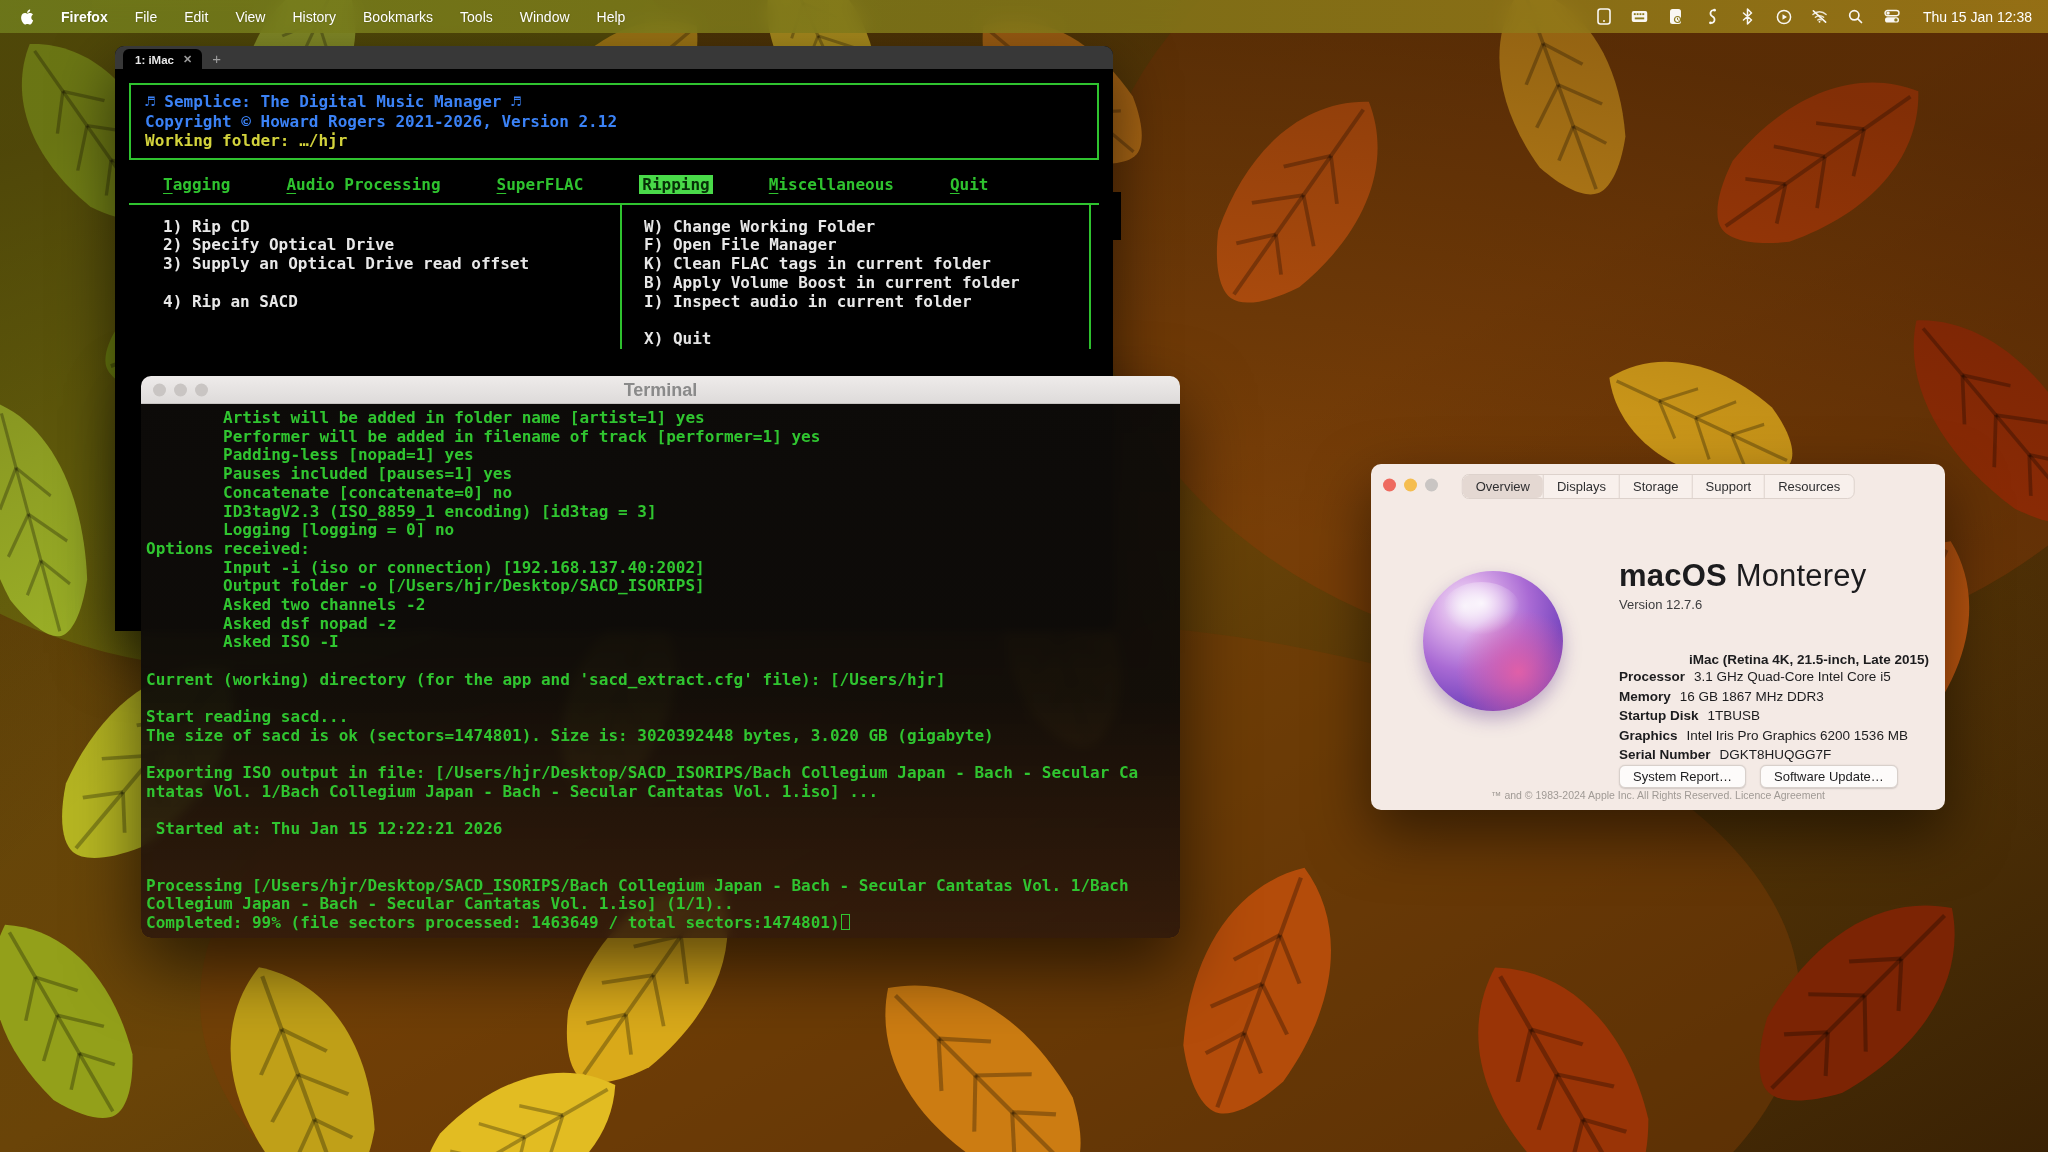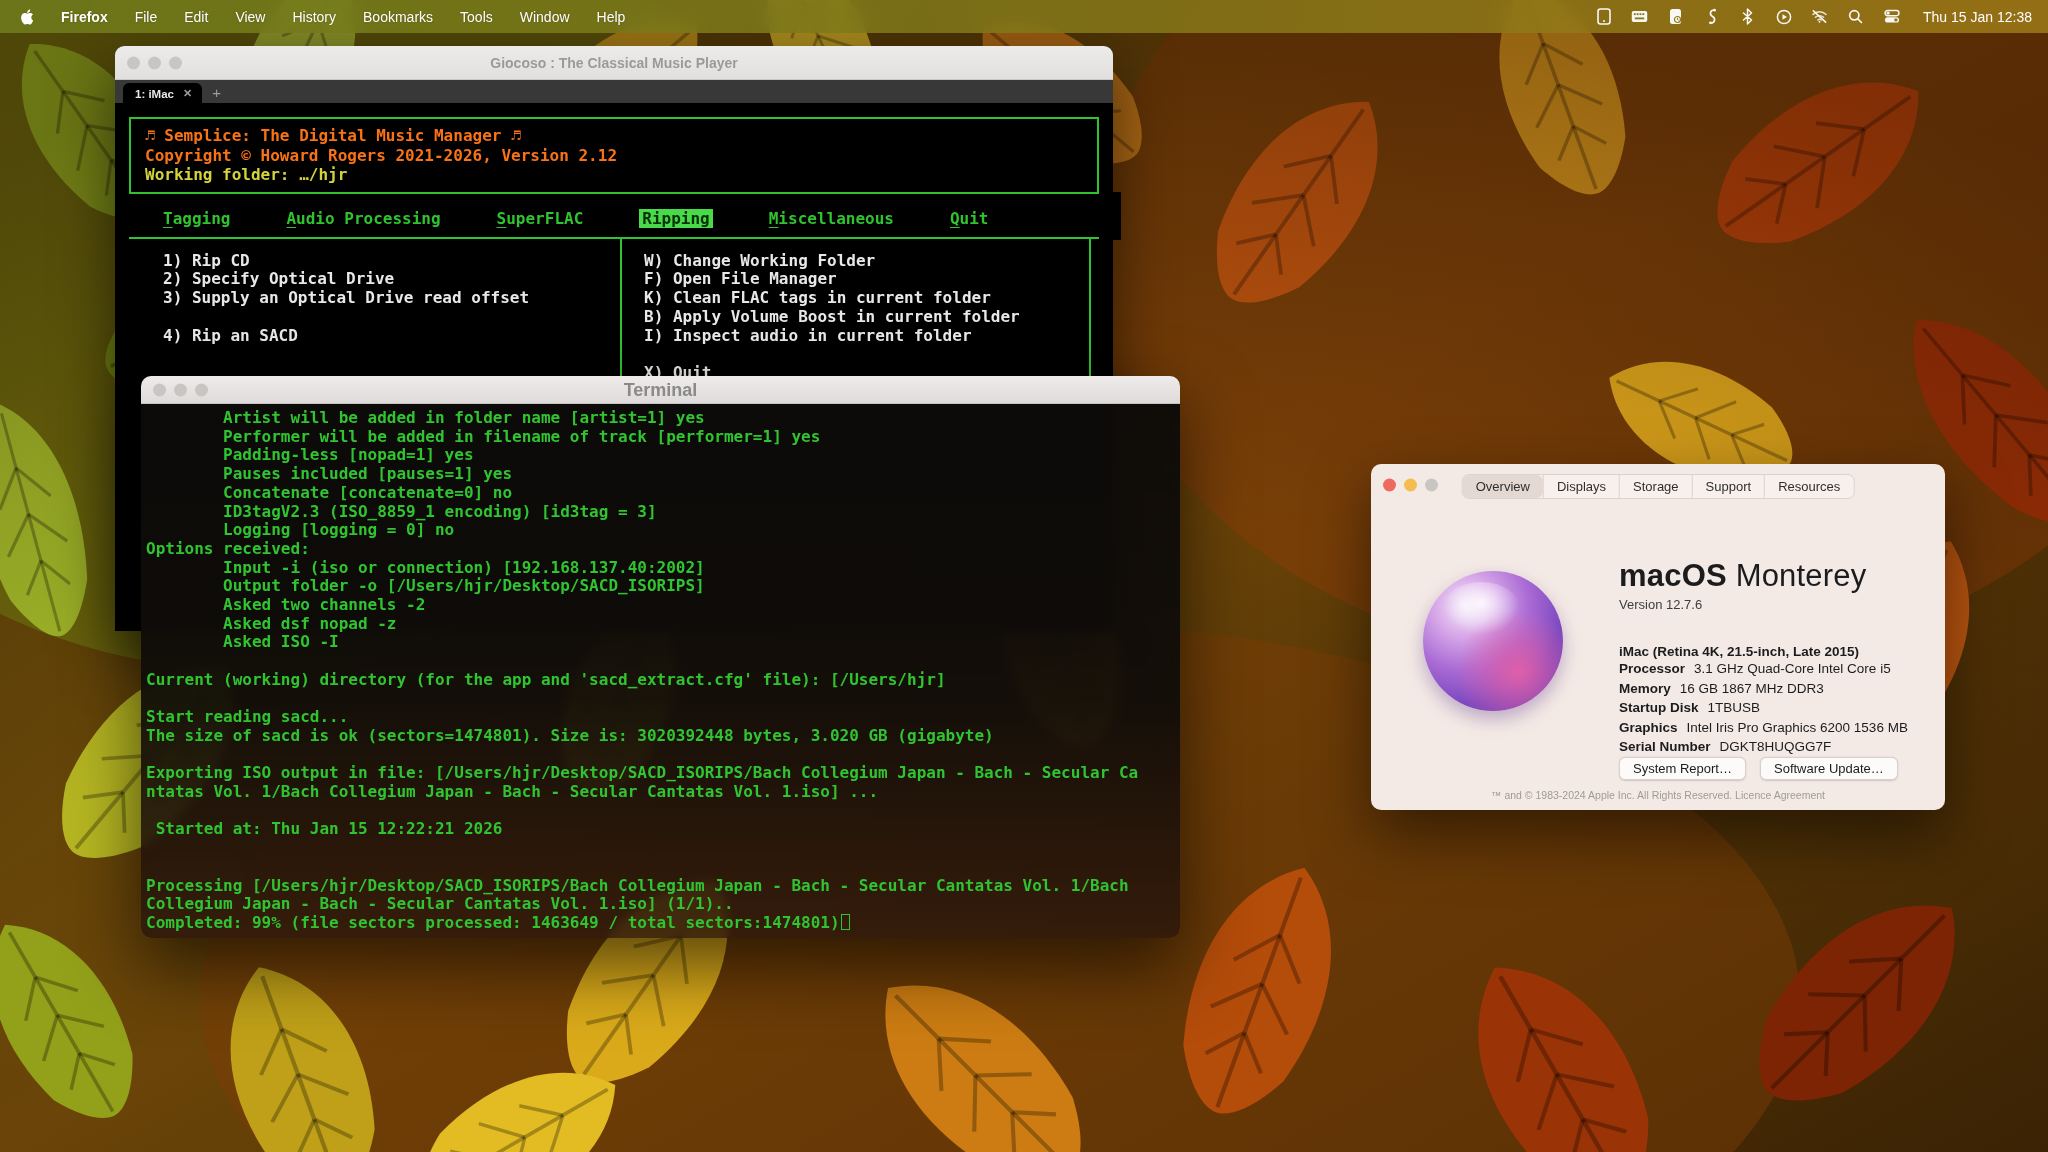--- a/index.html
+++ b/index.html
@@ -34,21 +34,21 @@
     border-bottom:1px solid #c9c7c5; }
   #giocoso .title { text-align:center; line-height:34px; color:#9a9a9a; font-weight:bold; font-size:14px; }
   #giocoso .tabbar { height:23px; background:#383838; display:flex; align-items:flex-end; padding-left:8px; }
   #gtab { background:#000; color:#e8e8e8; font-size:11.5px; font-weight:bold; border-radius:6px 6px 0 0;
     padding:4px 10px 3px 12px; display:flex; gap:9px; align-items:center; }
   #gtab .close { color:#9a9a9a; font-size:11px; }
   .newtab { color:#9f9f9f; font-size:15px; padding:0 10px 2px; }
   #gcontent { padding:14px 14px 0 14px; font-family:"DejaVu Sans Mono", monospace; font-weight:bold;
     font-size:16px; }
   #sbox { border:2px solid #2fc32f; padding:7px 14px; line-height:19.5px; }
-  .teal { color:#f97316; } .yellowtxt { color:#d3d33c; }
+  .teal { color:#3b82f6; } .yellowtxt { color:#d3d33c; }
   #smenu { display:flex; gap:56px; padding:15px 0 0 34px; color:#2fc32f; }
   .g-menu u { text-decoration:underline; text-underline-offset:3px; }
   .g-menu.hl { background:#49da49; color:#073007; padding:0 3px; }
   #shline { border-bottom:2px solid #2fc32f; margin-top:9px; }
   #scols { display:flex; color:#e8e8e8; border-right:2px solid #2fc32f; margin-right:8px; }
   #scol-left { width:493px; padding:13px 0 0 34px; border-right:2px solid #2fc32f; }
   #scol-right { flex:1; padding:13px 12px 0 22px; }
   #scols div { line-height:18.8px; white-space:pre; min-height:18.8px; }
 
   
@@ -80,21 +80,21 @@
   #monterey-logo { position:absolute; left:52px; top:107px; width:140px; height:140px; border-radius:50%;
     background:radial-gradient(circle at 68% 72%, #e05fa8 0%, rgba(224,95,168,0) 45%),
                radial-gradient(circle at 30% 25%, #f4eaf8 0%, #d9abe9 20%, #a96ad4 45%, #7b49c0 68%, #5d3aa6 100%);
     box-shadow:0 8px 18px rgba(90,50,140,.35); }
   #monterey-logo:after { content:""; position:absolute; left:14%; top:8%; width:55%; height:38%;
     border-radius:50%; background:radial-gradient(ellipse at 50% 40%, rgba(255,255,255,.85), rgba(255,255,255,0) 70%); }
   #about-text { position:absolute; left:248px; top:94px; width:310px; color:#1c1c1e; }
   #os-title { font-size:31px; letter-spacing:.2px; }
   #os-title .b { font-weight:bold; }
   #os-version { font-size:13px; margin-top:3px; color:#3c3c3e; }
-  #model { font-size:13.5px; font-weight:bold; margin-top:32px; }
+  #model { font-size:13.5px; font-weight:bold; margin-top:40px;text-align:right; }
   .spec-row { font-size:13.5px; line-height:19.5px; margin-top:0; white-space:nowrap; }
   .spec-row .lbl { font-weight:bold; margin-right:9px; }
   #about-buttons { display:flex; gap:14px; margin-top:0; }
   .mac-btn { font-size:13px; color:#1c1c1e; background:#fdfbfa; border:1px solid #d8d0cb;
     border-radius:6px; padding:3px 13px; box-shadow:0 .5px 1.5px rgba(0,0,0,.15); white-space:nowrap; }
   #about-footer { position:absolute; bottom:9px; width:100%; text-align:center; font-size:10.5px; color:#a09a95; }
 </style>
 </head>
 <body>
 
@@ -158,28 +158,20 @@
     </radialGradient>
     <rect width="2048" height="1152" fill="url(#vig)"></rect>
   </svg>
 
   <div id="fragment">
     <div>n</div>
     <div>4)</div>
   </div>
 
   <div id="giocoso">
-    <div class="titlebar">
-      <div class="traffic">
-        <span class="dot gray"></span>
-        <span class="dot gray"></span>
-        <span class="dot gray"></span>
-      </div>
-      <div class="title">Giocoso : The Classical Music Player</div>
-    </div>
     <div class="tabbar">
       <div id="gtab">
         <span>1: iMac</span>
         <span class="close">✕</span>
       </div>
       <span class="newtab">+</span>
     </div>
     <div id="gcontent">
       <div id="sbox">
         <div class="teal">♬ Semplice: The Digital Music Manager ♬</div>

